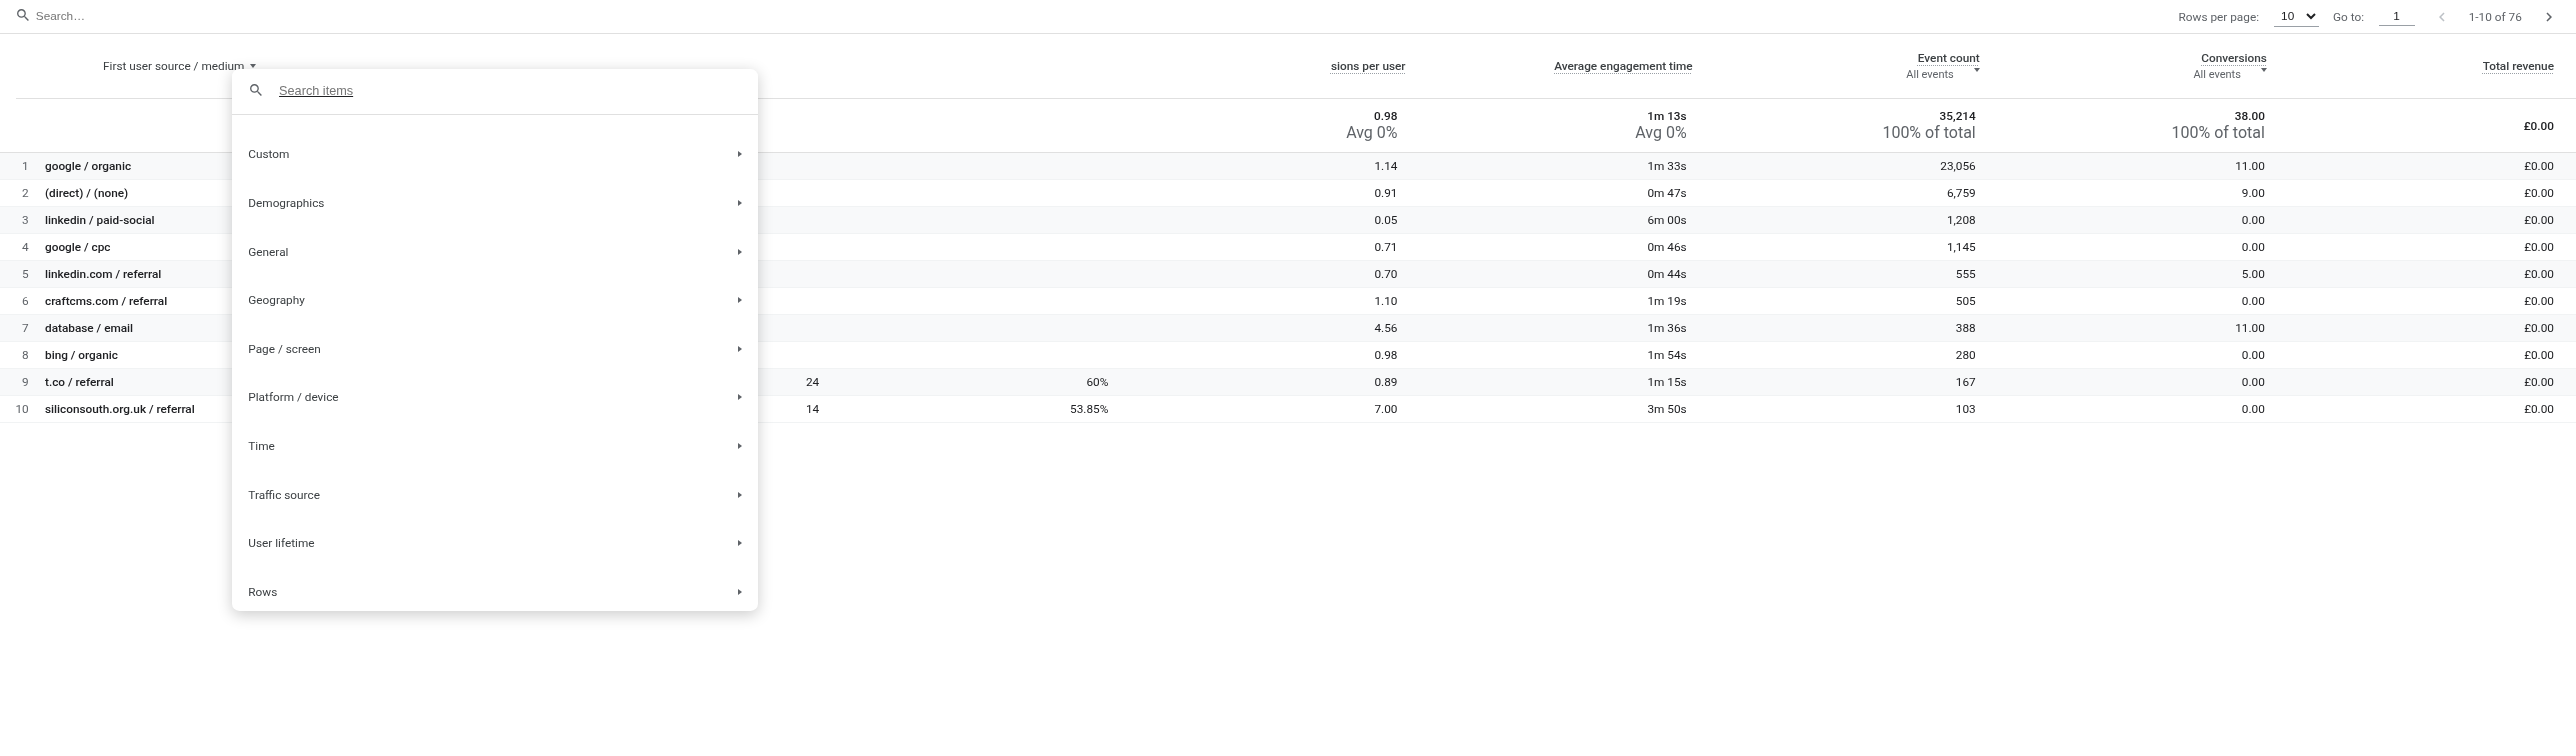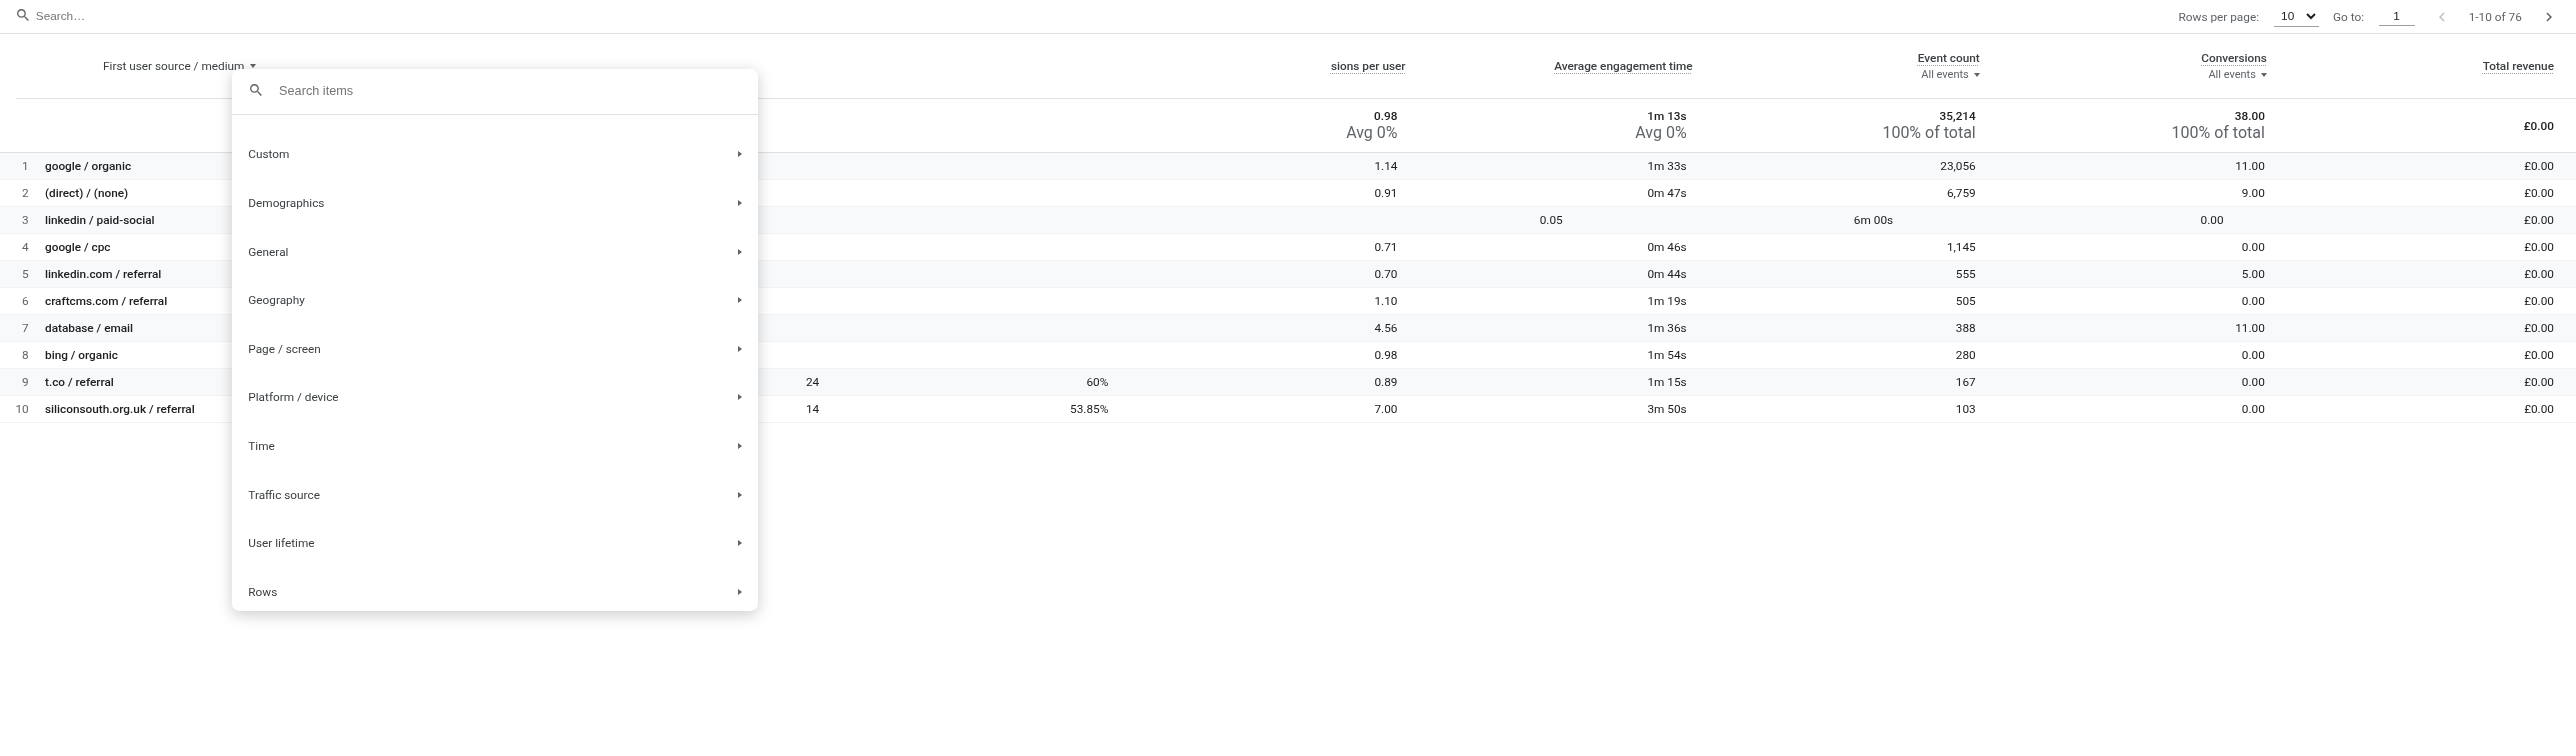--- a/index.html
+++ b/index.html
@@ -15,35 +15,35 @@
 .nav-btn { cursor: pointer; padding: 3.6px; color: #5f6368; display: inline-flex; }
 .nav-btn.disabled { color: #bdc1c6; cursor: default; }
 
 .header-row { display: flex; border-bottom: 0.9px solid #e0e0e0; height: 65px; position: relative; margin-left: 16px; }
 .idx-cell { width: 36px; flex-shrink: 0; }
 .dim-cell { width: 227px; flex-shrink: 0; display: flex; align-items: center; padding-left: 51px; }
 .dim-header { display: flex; align-items: center; gap: 5.4px; cursor: pointer; color: #3c4043; }
 .metric-cell { flex: 1; text-align: right; padding: 9px 22px 9px 9px; }
 .metric-header { display: flex; flex-direction: column; align-items: flex-end; justify-content: center; height: 100%; }
 .metric-title { text-decoration: underline dotted #9aa0a6; text-underline-offset: 2.7px; color: #3c4043; font-weight: 500; }
-.metric-sub { color: #5f6368; font-size: 11px; margin-top: 3.6px; display: flex; align-items: center; gap: 5px; cursor: pointer; }
+.metric-sub { color: #5f6368; font-size: 11px; margin-top: 3.6px; display: flex; gap: 20px; cursor: pointer; }
 
 .summary-row { display: flex; height: 54px; border-bottom: 0.9px solid #e0e0e0; background: #fff; }
 .summary-row .metric-cell { display: flex; flex-direction: column; align-items: flex-end; justify-content: center; }
 .summary-val { font-weight: 500; color: #202124; }
 .summary-pct { color: #5f6368; font-size: 16px; }
 
 .data-row { display: flex; height: 27px; align-items: center; border-bottom: 0.9px solid #f1f3f4; }
 .data-row.odd { background: #f8f9fa; }
 .data-row .idx-cell { text-align: right; padding-right: 7.3px; color: #5f6368; }
 .data-row .dim-cell { font-weight: 500; color: #202124; padding-left: 9px; }
 .data-row .metric-cell { color: #202124; }
 
 .popup { position: absolute; top: 69px; left: 232px; width: 526px; background: #fff; border-radius: 7.3px; box-shadow: 0 3.6px 14.5px rgba(0,0,0,0.2); z-index: 100; overflow: hidden; }
-.popup-search { display: flex; align-items: center; gap: 14.5px; padding: 12.7px 16.3px; border-bottom: 0.9px solid #e0e0e0; }
+.popup-search { display: flex; align-items: center; gap: 14.5px; padding: 12.7px 16.3px; border-bottom: 0.9px solid #e0e0e0; text-decoration: underline; }
 .popup-search input { border: none; outline: none; font-size: 12.7px; color: #5f6368; flex: 1; }
 .popup-list { padding: 5.4px 0; }
 .popup-item { display: flex; align-items: center; justify-content: space-between; padding: 7.3px 16.3px; cursor: pointer; color: #3c4043; font-size: 11.8px; margin-top: 20px; }
 
 .chev { display: inline-block; width: 0; height: 0; border-top: 3.6px solid transparent; border-bottom: 3.6px solid transparent; border-left: 4.5px solid #5f6368; }
 .chev-down { display: inline-block; width: 0; height: 0; border-left: 3.6px solid transparent; border-right: 3.6px solid transparent; border-top: 4.5px solid #5f6368; }
 .icon-search svg { width: 16.3px; height: 16.3px; fill: #5f6368; }
 .icon-nav svg { width: 18px; height: 18px; }
 
 .col-hidden-a, .col-hidden-b, .col-hidden-c { flex: 1; text-align: right; padding: 0 22px 0 9px; }
@@ -169,20 +169,21 @@
       <div class="metric-cell">£0.00</div>
     </div>
     <div class="data-row odd">
       <div class="idx-cell">3</div>
       <div class="dim-cell">linkedin / paid-social</div>
       <div class="col-hidden-a"></div>
       <div class="col-hidden-b"></div>
       <div class="col-hidden-c"></div>
       <div class="metric-cell">0.05</div>
       <div class="metric-cell">6m 00s</div>
+      <div class="metric-cell">1,208</div>
       <div class="metric-cell">0.00</div>
       <div class="metric-cell">£0.00</div>
     </div>
     <div class="data-row">
       <div class="idx-cell">4</div>
       <div class="dim-cell">google / cpc</div>
       <div class="col-hidden-a"></div>
       <div class="col-hidden-b"></div>
       <div class="col-hidden-c"></div>
       <div class="metric-cell">0.71</div>

